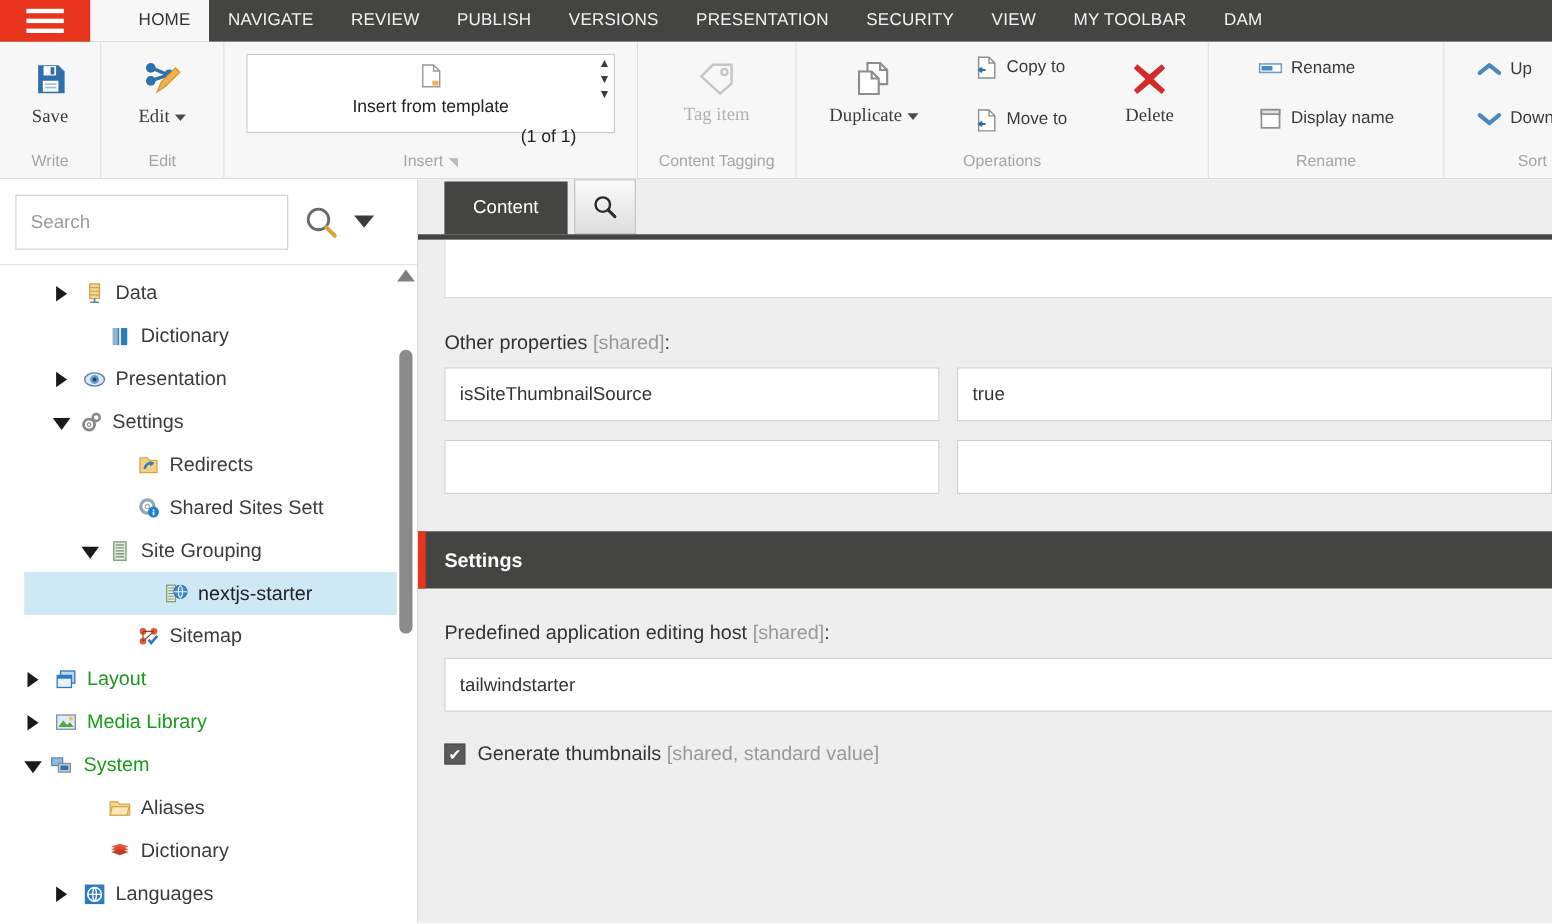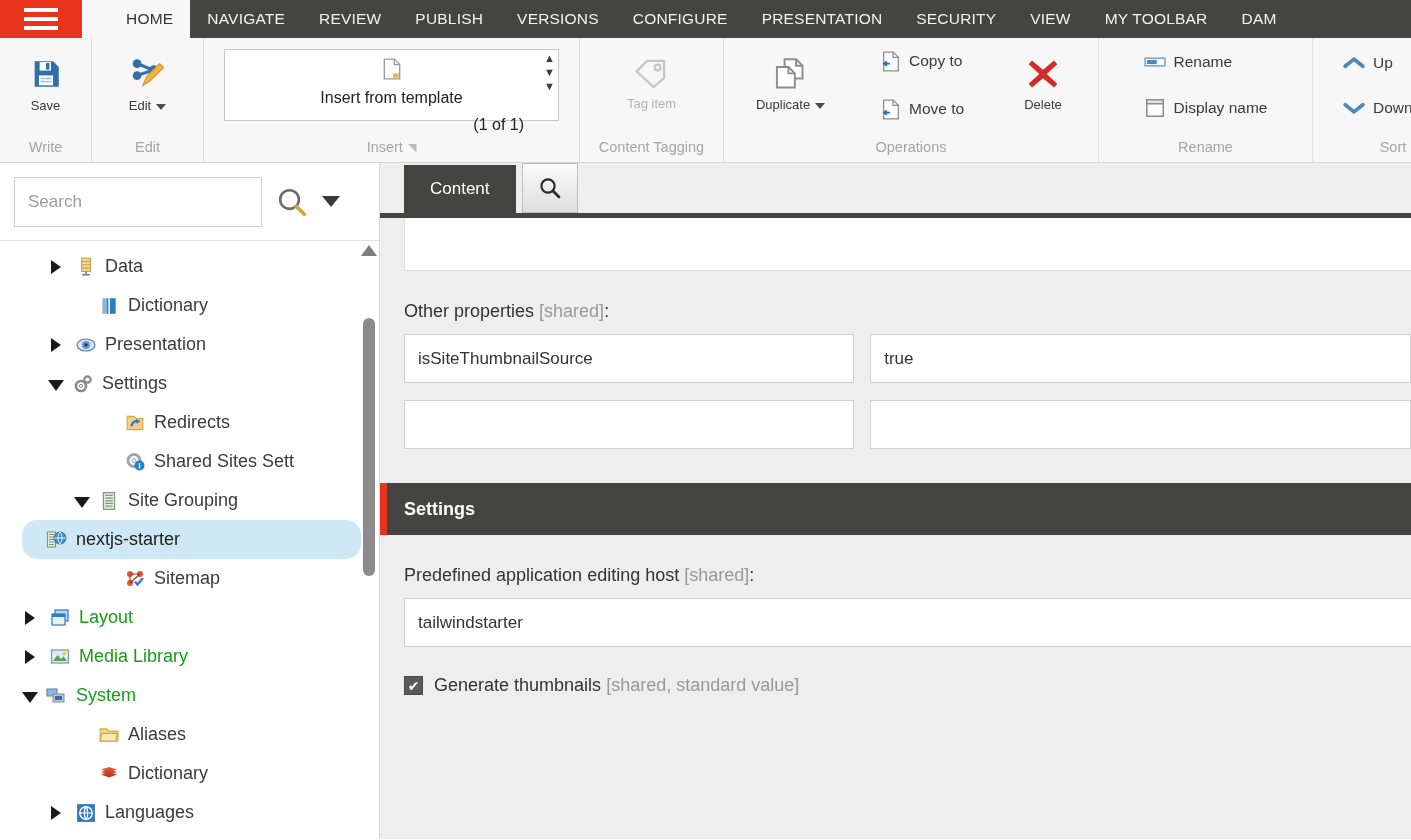--- a/index.html
+++ b/index.html
@@ -93,21 +93,21 @@
   .bigbtn {
     display: flex;
     flex-direction: column;
     align-items: center;
     justify-content: center;
     gap: 7px;
     cursor: pointer;
     padding: 6px 10px;
     min-width: 66px;
   }
-  .bigbtn .lbl { font-size: 13px; color: #3a3a3a; white-space: nowrap; }
+  .bigbtn .lbl { font-size: 17px; color: #3a3a3a; white-space: nowrap; font-family: Liberation Serif, serif; }
   .bigbtn.disabled .lbl { color: #b2b2b2; }
   .caret-d { display:inline-block; width:0;height:0;border-left:5px solid transparent;border-right:5px solid transparent;border-top:6px solid #4b4b4b; margin-left:5px; vertical-align: middle;}
 
   .smallcol { display:flex; flex-direction:column; gap:21px; justify-content:center; }
   .smallbtn {
     display:flex; align-items:center; gap:8px;
     padding: 3px 8px; cursor:pointer;
     font-size: 15.5px; color:#3a3a3a; white-space:nowrap;
   }
 
@@ -347,23 +347,20 @@
       <span>NAVIGATE</span>
     </div>
   <div class="rtab">
       <span>REVIEW</span>
     </div>
   <div class="rtab">
       <span>PUBLISH</span>
     </div>
   <div class="rtab">
       <span>VERSIONS</span>
-    </div>
-  <div class="rtab">
-      <span>CONFIGURE</span>
     </div>
   <div class="rtab">
       <span>PRESENTATION</span>
     </div>
   <div class="rtab">
       <span>SECURITY</span>
     </div>
   <div class="rtab">
       <span>VIEW</span>
     </div>
@@ -641,21 +638,21 @@
           <div class="tnode" style="padding-left: 52px;">
             <span class="exp open"></span>
             <span class="tico">
               <svg width="20" height="20" viewBox="0 0 18 18">
                 <rect x="4" y="1.5" width="10" height="15" fill="#e4ece4" stroke="#7a9a7a" stroke-width="1.1"></rect>
                 <path d="M5.6 4h6.8M5.6 6.4h6.8M5.6 8.8h6.8M5.6 11.2h6.8M5.6 13.6h6.8" stroke="#7a9a7a" stroke-width="1.1"></path>
               </svg>
             </span>
             <span class="tlabel">Site Grouping</span>
           </div>
-          <div class="tnode selected" style=" border-radius: 15px;">
+          <div class="tnode selected" style="padding-left: 104px;">
             <span class="exp none" style="width: 16px; height: 16px;"></span>
             <span class="tico">
               <svg width="22" height="20" viewBox="0 0 22 20">
                 <rect x="1.5" y="2" width="8" height="15" fill="#e4ece4" stroke="#7a9a7a" stroke-width="1.1"></rect>
                 <path d="M3 4.5h5M3 7h5M3 9.5h5M3 12h5M3 14.5h5" stroke="#7a9a7a" stroke-width="1"></path>
                 <circle cx="14" cy="8" r="6" fill="#3d8fd0" stroke="#2a6b9e" stroke-width="1"></circle>
                 <path d="M8 8h12M14 2c2.6 2.6 2.6 9.4 0 12M14 2c-2.6 2.6-2.6 9.4 0 12" fill="none" stroke="#e8f1f8" stroke-width="1"></path>
               </svg>
             </span>
             <span class="tlabel">nextjs-starter</span>

